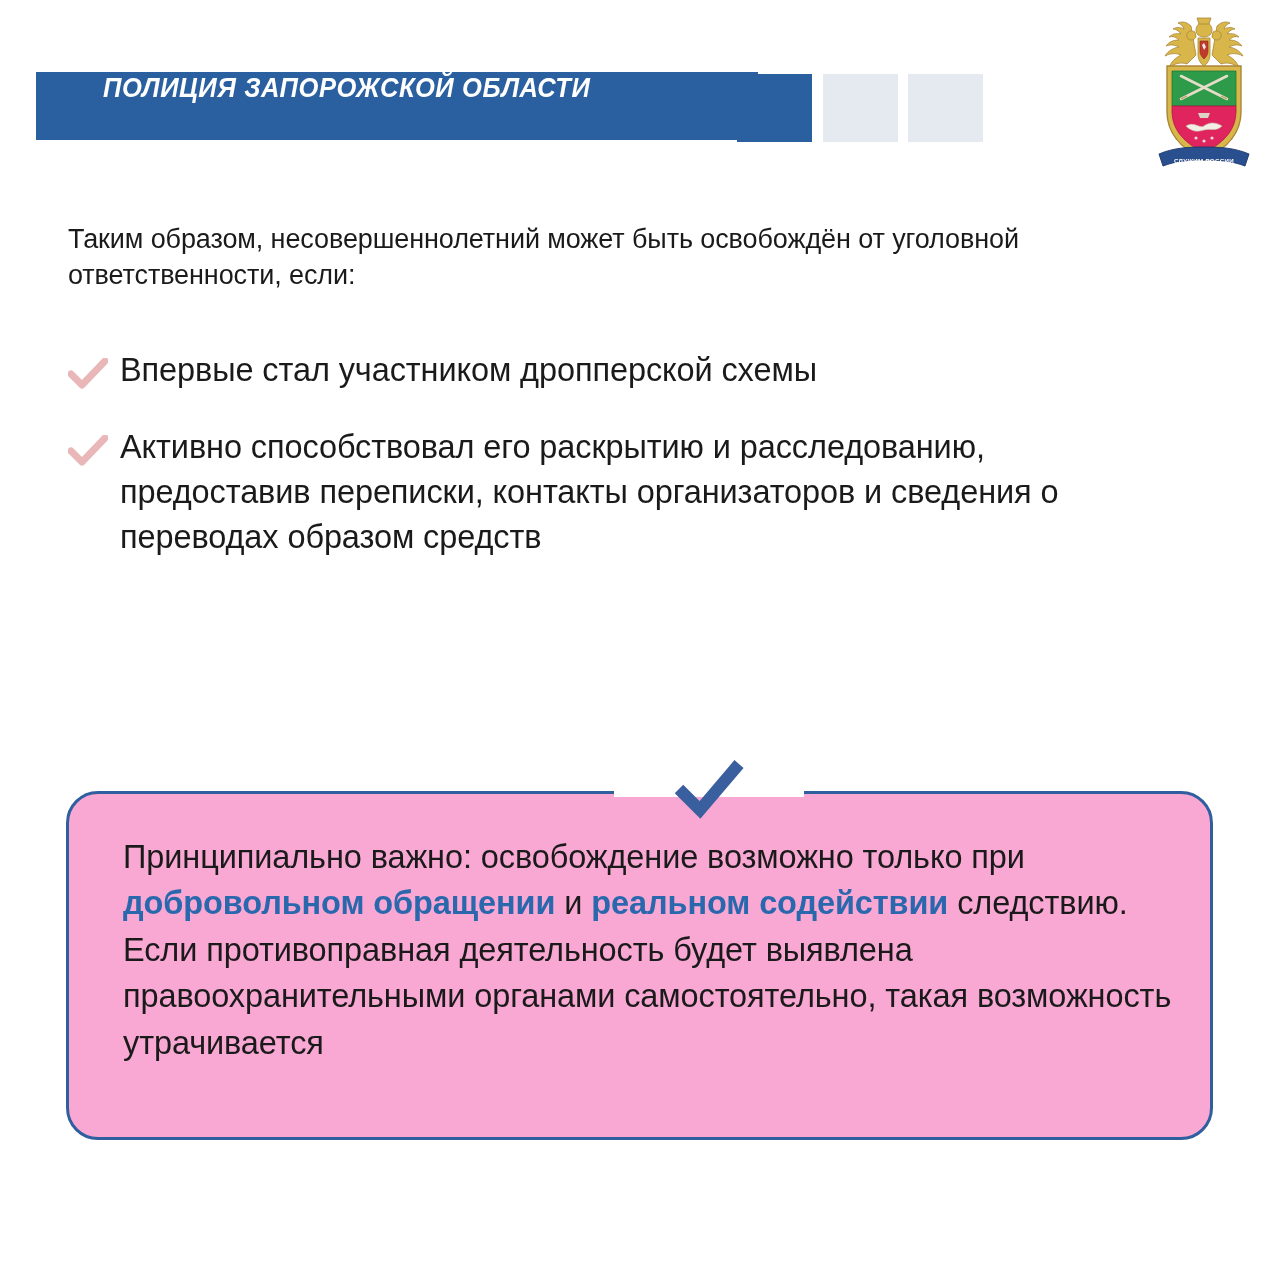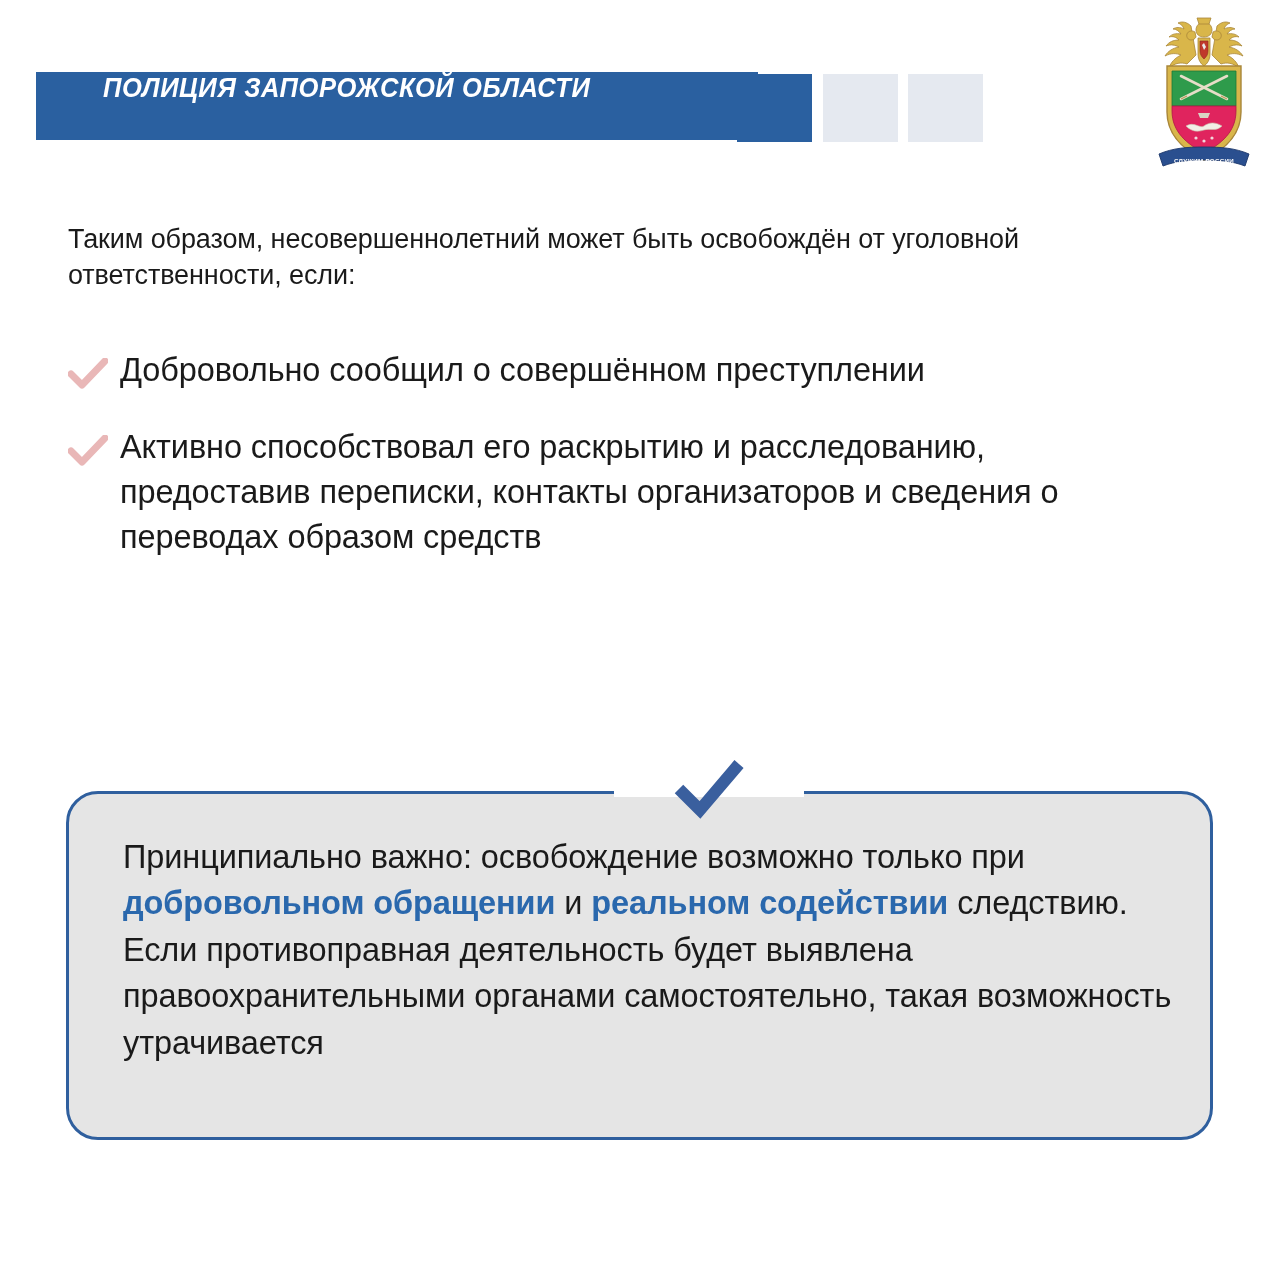--- a/index.html
+++ b/index.html
@@ -104,21 +104,21 @@
   }
 
   
   #callout {
     position: absolute;
     left: 66px;
     top: 791px;
     width: 1147px;
     height: 349px;
     box-sizing: border-box;
-    background: #e5e5e5;
+    background: #f9a8d4;
     border: 3px solid #2f5f9e;
     border-radius: 32px;
   }
   #callout-notch {
     position: absolute;
     left: 545px;
     top: -3px;
     width: 190px;
     height: 6px;
     background: #ffffff;
@@ -207,29 +207,29 @@
       <text x="53" y="149" font-family="'Liberation Sans', sans-serif" font-size="6.2" font-weight="bold" fill="#ffffff" text-anchor="middle" letter-spacing="0.3">СЛУЖИМ РОССИИ</text>
       <text x="53" y="155.5" font-family="'Liberation Sans', sans-serif" font-size="6.2" font-weight="bold" fill="#ffffff" text-anchor="middle" letter-spacing="0.3">СЛУЖИМ ЗАКОНУ</text>
     </g>
   </svg>
 </div>
 
 <div id="intro">Таким образом, несовершеннолетний может быть освобождён от уголовной ответственности, если:</div>
 
 <div id="bullet-list">
 
-
   <div class="bullet-item">
     <div class="bullet-check">
       <svg viewBox="0 0 40 32" width="40" height="32" xmlns="http://www.w3.org/2000/svg">
         <path d="M3 16 L14 27 L37 3" fill="none" stroke="#e9b7b7" stroke-width="7" stroke-linecap="round" stroke-linejoin="round"></path>
       </svg>
     </div>
-    <div class="bullet-text">Добровольно сообщил о совершённом преступлении</div>
-  </div>
+    <div class="bullet-text">Впервые стал участником дропперской схемы</div>
+  </div>
+
 
   <div class="bullet-item">
     <div class="bullet-check">
       <svg viewBox="0 0 40 32" width="40" height="32" xmlns="http://www.w3.org/2000/svg">
         <path d="M3 16 L14 27 L37 3" fill="none" stroke="#e9b7b7" stroke-width="7" stroke-linecap="round" stroke-linejoin="round"></path>
       </svg>
     </div>
     <div class="bullet-text">Активно способствовал его раскрытию и расследованию, предоставив переписки, контакты организаторов и сведения о переводах образом средств</div>
   </div>
 

